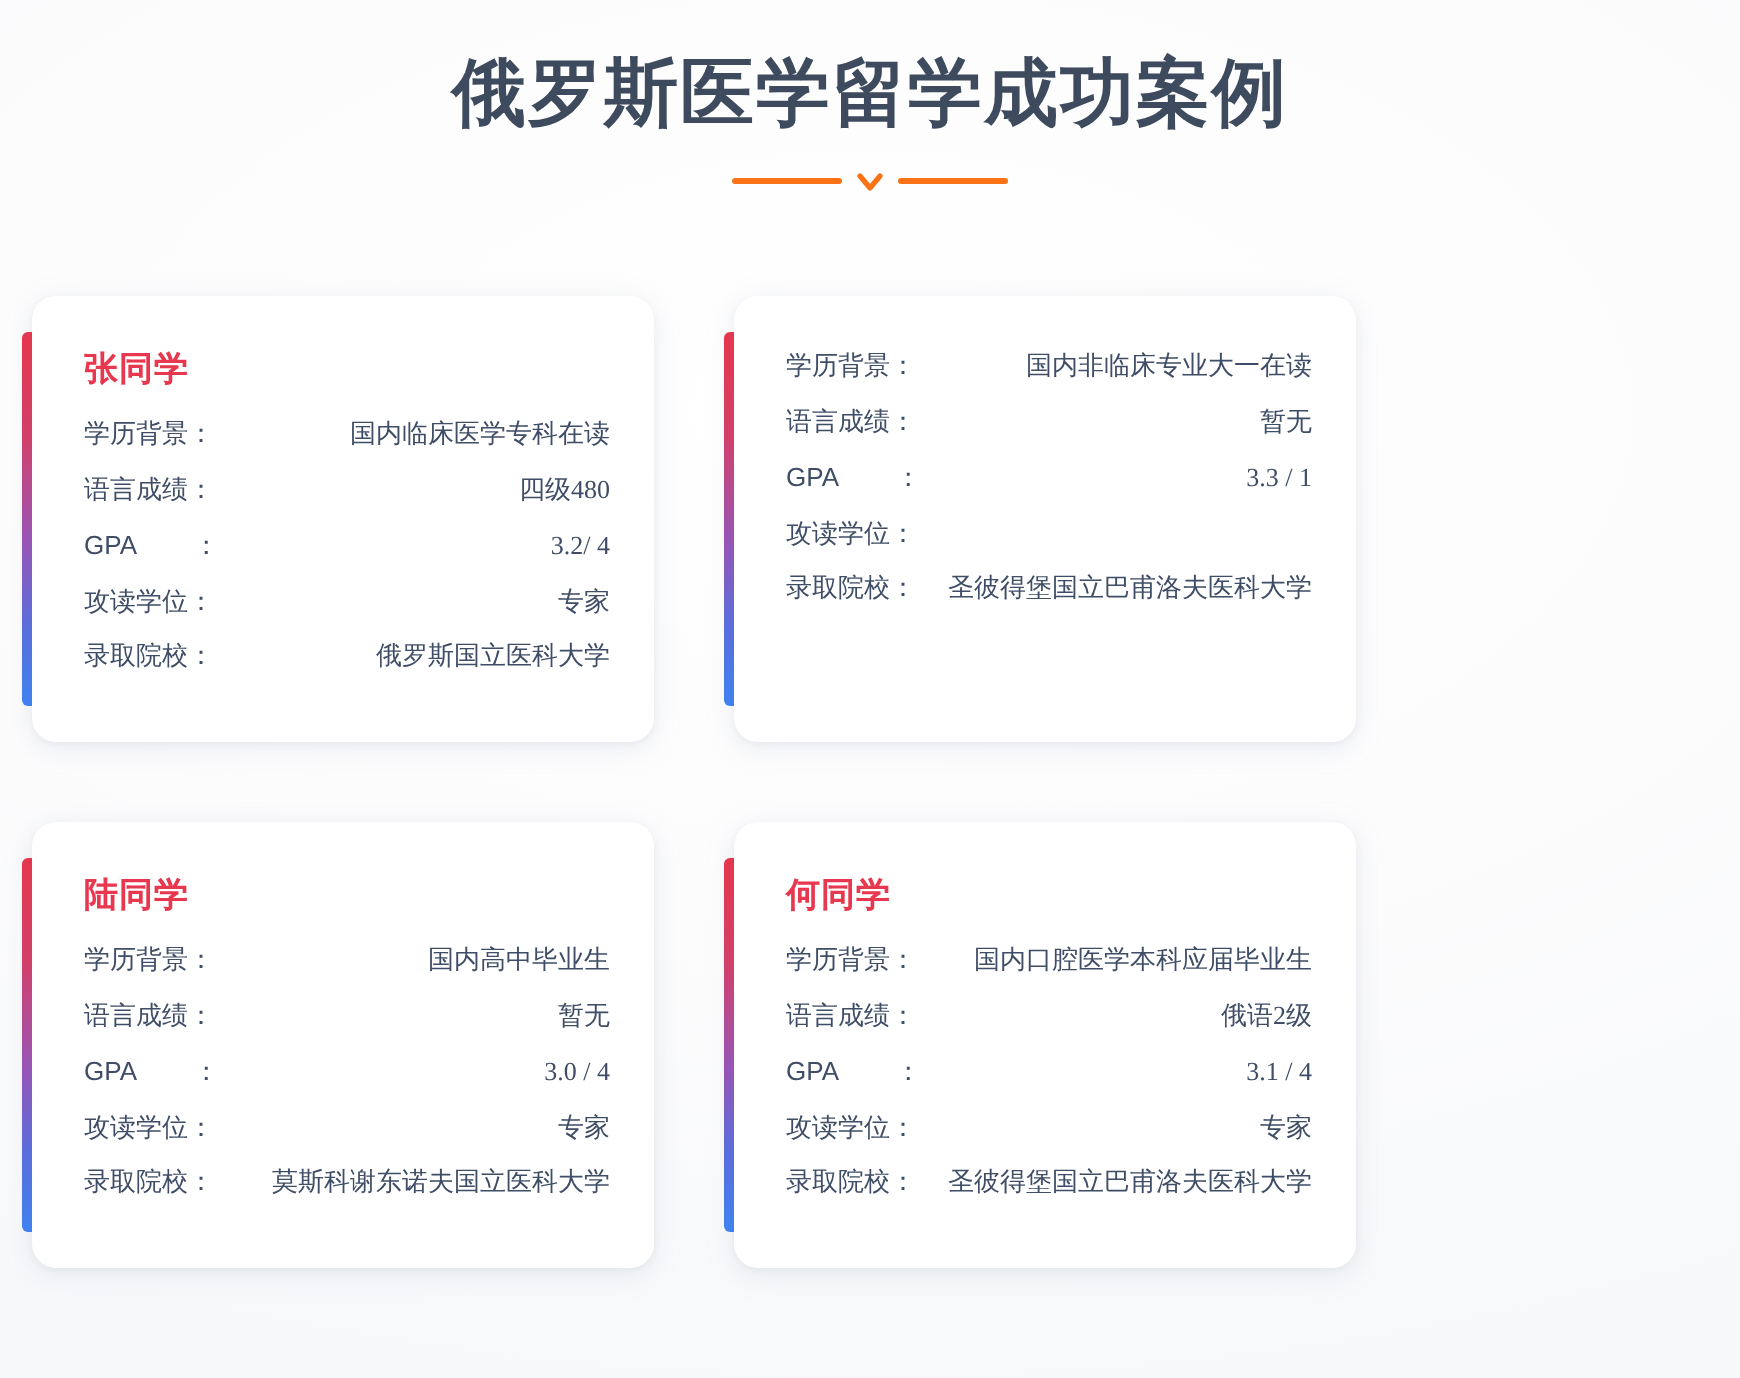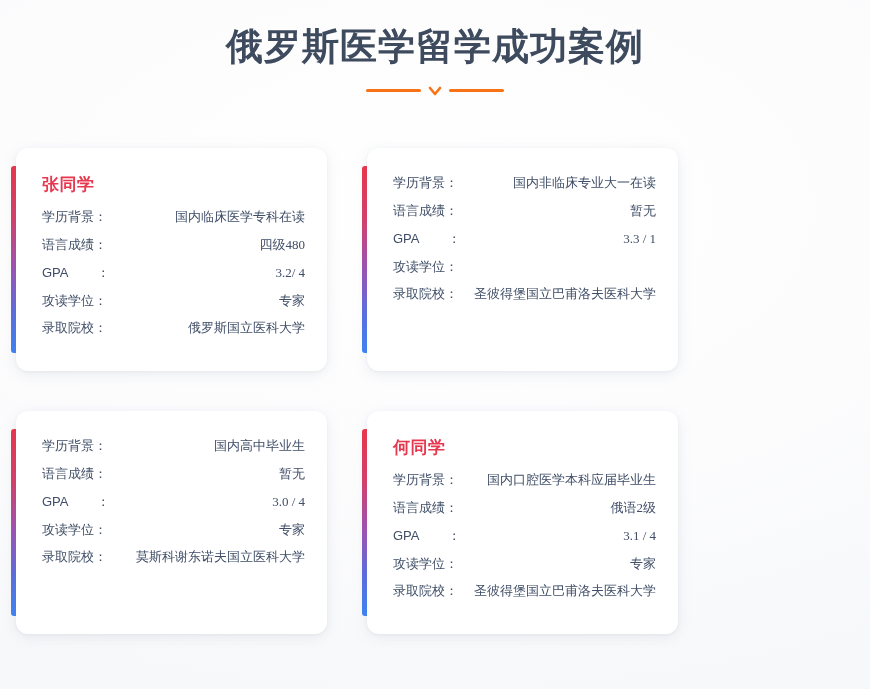--- a/index.html
+++ b/index.html
@@ -199,20 +199,21 @@
         </div>
         <div class="card-row">
           <span class="row-label">录取院校：</span>
           <span class="row-value">圣彼得堡国立巴甫洛夫医科大学</span>
         </div>
       </div>
     </div>
 
     <div class="case-card">
       <span class="card-accent"></span>
+      <div class="card-name">陆同学</div>
       <div class="card-rows">
         <div class="card-row">
           <span class="row-label">学历背景：</span>
           <span class="row-value">国内高中毕业生</span>
         </div>
         <div class="card-row">
           <span class="row-label">语言成绩：</span>
           <span class="row-value">暂无</span>
         </div>
         <div class="card-row">

